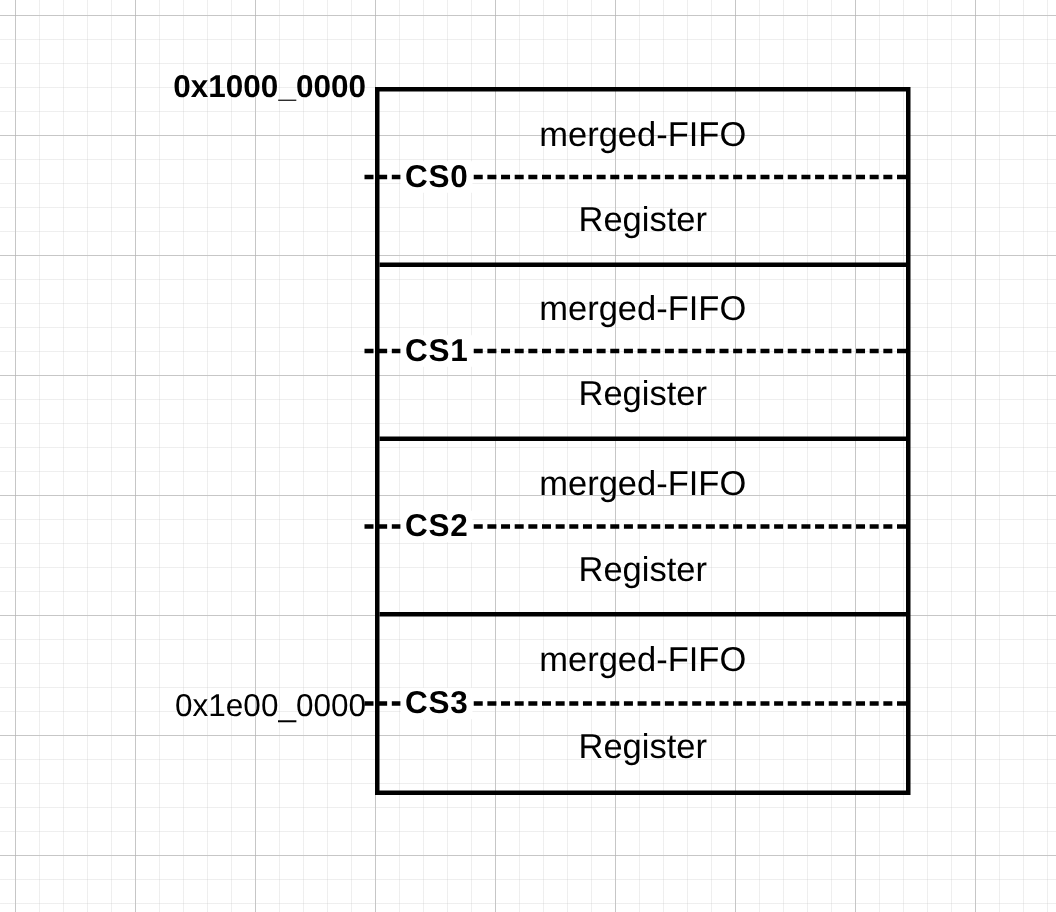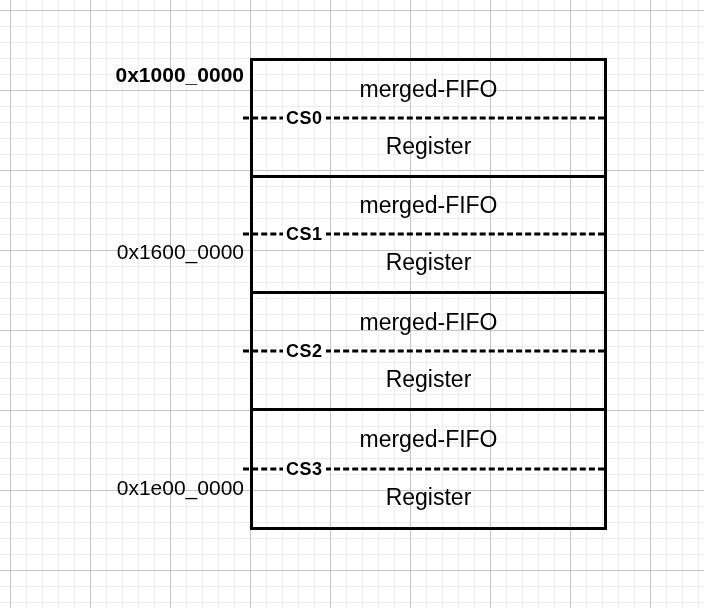--- a/index.html
+++ b/index.html
@@ -85,23 +85,23 @@
     top: 50%;
     height: 0;
     border-top: 3px dashed #000000;
     transform: translateY(-1.5px);
   }
 
   
   .cs-label {
     position: absolute;
     top: 50%;
-    left: 30px;
+    left: 14px;
     transform: translateY(-50%);
-    font-size: 18px;
+    font-size: 21px;
     font-weight: bold;
     color: #000000;
     background: #ffffff;
     padding: 0 3px;
     letter-spacing: 0.5px;
     line-height: 1;
     white-space: nowrap;
   }
 
   
@@ -119,33 +119,32 @@
   .addr.boundary {
     font-weight: bold;
   }
   .addr.mid {
     font-weight: normal;
   }
 
   #addr-column {
     position: absolute;
     left: 0;
-    top: 16px;
+    top: 0;
     width: 244px;
     height: 480px;
   }
 </style>
 </head>
 <body>
 
 <div id="canvas">
 
   <div id="addr-column">
     <div class="addr boundary" style="top:58px">0x1000_0000</div>
-    <div class="addr mid" style="top:235px">0x1600_0000</div>
     <div class="addr mid" style="top:471px">0x1e00_0000</div>
   </div>
 
   <div id="map-box">
 
     <div class="bank">
       <div class="bank-region upper">
         <span class="region-label">merged-FIFO</span>
       </div>
       <div class="bank-split"></div>

